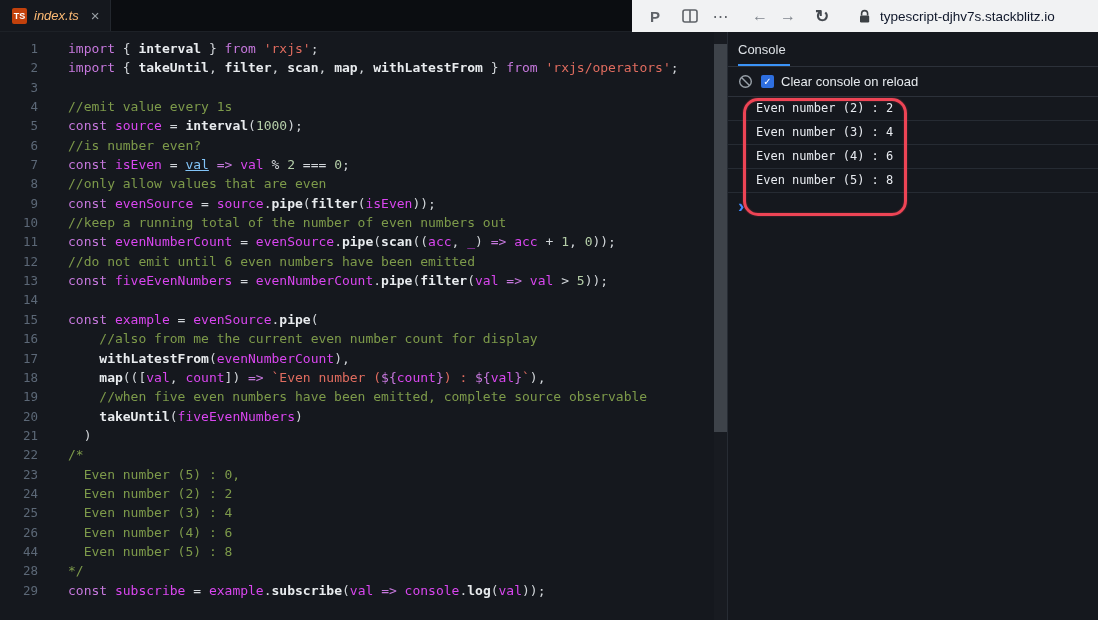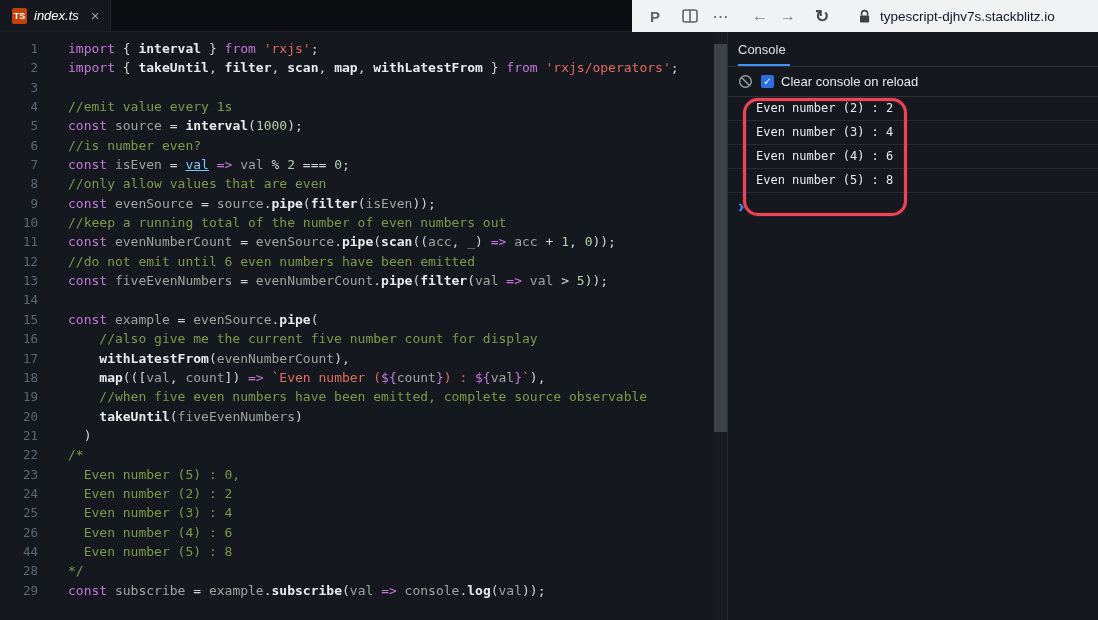--- a/index.html
+++ b/index.html
@@ -4,21 +4,21 @@
 <style>
   *{margin:0;padding:0;box-sizing:border-box}
   html,body{width:1098px;height:620px;background:#15181e;overflow:hidden}
   .app{position:relative;width:1098px;height:620px;font-family:"Liberation Sans",sans-serif;}
 
   
   .topbar{display:flex;height:32px;width:100%}
   .topbar-left{width:632px;background:#0b0d11;display:flex;align-items:stretch;border-bottom:1px solid #1d2127}
   .tab{display:flex;align-items:center;gap:7px;padding:0 10px 0 12px;background:#15181e;border-right:1px solid #23272e;cursor:pointer}
   .ts-icon{width:15px;height:16px;background:#c2410c;color:#fff;font-size:9px;font-weight:bold;display:flex;align-items:center;justify-content:center;border-radius:2px}
-  .tab-title{font-style:italic;font-size:13px;color:#ffffff}
+  .tab-title{font-style:italic;font-size:13px;color:#fdba74}
   .tab-close{color:#9aa0a6;font-size:15px;margin-left:5px;line-height:1;cursor:pointer}
   .topbar-right{flex:1;background:#f1f2f3;display:flex;align-items:center;color:#5f6368}
   .pb-icon{display:flex;align-items:center;justify-content:center;width:20px;height:22px;cursor:pointer;flex:none}
   .pb-p{margin-left:13px;font-size:15px;font-weight:bold;color:#5f6368}
   .pb-split{margin-left:15px}
   .pb-dots{margin-left:11px;font-size:16px;color:#5f6368;letter-spacing:1px}
   .pb-back{margin-left:19px;font-size:16px;color:#80868d}
   .pb-fwd{margin-left:8px;font-size:16px;color:#80868d}
   .pb-reload{margin-left:14px;font-size:17px;color:#44494f;font-weight:bold}
   .pb-lock{margin-left:22px}
@@ -26,21 +26,21 @@
 
   
   .main{display:flex;height:588px}
 
   
   .editor{width:727px;position:relative;background:#15181e;padding-top:7px;overflow:hidden;cursor:text}
   .code-line{display:flex;height:19.35px;line-height:19.35px;font-family:"DejaVu Sans Mono",monospace;font-size:13px;white-space:pre}
   .gutter{width:38px;text-align:right;color:#5c6877;flex:none;font-size:12.5px}
   .code-text{padding-left:30px;flex:1}
   .t-k{color:#c678dd}
-  .t-v{color:#a3a3a3}
+  .t-v{color:#d946ef}
   .t-vu{color:#82c4f8;text-decoration:underline}
   .t-f{color:#e8ebee;font-weight:bold}
   .t-s{color:#e06c5f}
   .t-n{color:#b5cea8}
   .t-c{color:#7d9a4a}
   .t-p{color:#d2d6da}
   .t-o{color:#d2d6da}
   .t-t{color:#c678dd}
   .scrollbar-track{position:absolute;top:0;right:0;width:13px;height:100%;background:#181b21}
   .scrollbar-thumb{position:absolute;top:12px;right:0;width:13px;height:388px;background:#3e434a;cursor:grab}
@@ -106,21 +106,21 @@
           <div class="code-line"><span class="gutter">6</span><span class="code-text"><span class="t-c">//is number even?</span></span></div>
           <div class="code-line"><span class="gutter">7</span><span class="code-text"><span class="t-k">const</span><span class="t-p"> </span><span class="t-v">isEven</span><span class="t-o"> = </span><span class="t-vu">val</span><span class="t-p"> </span><span class="t-k">=&gt;</span><span class="t-p"> </span><span class="t-v">val</span><span class="t-o"> % </span><span class="t-n">2</span><span class="t-o"> === </span><span class="t-n">0</span><span class="t-p">;</span></span></div>
           <div class="code-line"><span class="gutter">8</span><span class="code-text"><span class="t-c">//only allow values that are even</span></span></div>
           <div class="code-line"><span class="gutter">9</span><span class="code-text"><span class="t-k">const</span><span class="t-p"> </span><span class="t-v">evenSource</span><span class="t-o"> = </span><span class="t-v">source</span><span class="t-p">.</span><span class="t-f">pipe</span><span class="t-p">(</span><span class="t-f">filter</span><span class="t-p">(</span><span class="t-v">isEven</span><span class="t-p">));</span></span></div>
           <div class="code-line"><span class="gutter">10</span><span class="code-text"><span class="t-c">//keep a running total of the number of even numbers out</span></span></div>
           <div class="code-line"><span class="gutter">11</span><span class="code-text"><span class="t-k">const</span><span class="t-p"> </span><span class="t-v">evenNumberCount</span><span class="t-o"> = </span><span class="t-v">evenSource</span><span class="t-p">.</span><span class="t-f">pipe</span><span class="t-p">(</span><span class="t-f">scan</span><span class="t-p">((</span><span class="t-v">acc</span><span class="t-p">, </span><span class="t-v">_</span><span class="t-p">) </span><span class="t-k">=&gt;</span><span class="t-p"> </span><span class="t-v">acc</span><span class="t-o"> + </span><span class="t-n">1</span><span class="t-p">, </span><span class="t-n">0</span><span class="t-p">));</span></span></div>
           <div class="code-line"><span class="gutter">12</span><span class="code-text"><span class="t-c">//do not emit until 6 even numbers have been emitted</span></span></div>
           <div class="code-line"><span class="gutter">13</span><span class="code-text"><span class="t-k">const</span><span class="t-p"> </span><span class="t-v">fiveEvenNumbers</span><span class="t-o"> = </span><span class="t-v">evenNumberCount</span><span class="t-p">.</span><span class="t-f">pipe</span><span class="t-p">(</span><span class="t-f">filter</span><span class="t-p">(</span><span class="t-v">val</span><span class="t-p"> </span><span class="t-k">=&gt;</span><span class="t-p"> </span><span class="t-v">val</span><span class="t-o"> &gt; </span><span class="t-n">5</span><span class="t-p">));</span></span></div>
           <div class="code-line"><span class="gutter">14</span><span class="code-text"></span></div>
           <div class="code-line"><span class="gutter">15</span><span class="code-text"><span class="t-k">const</span><span class="t-p"> </span><span class="t-v">example</span><span class="t-o"> = </span><span class="t-v">evenSource</span><span class="t-p">.</span><span class="t-f">pipe</span><span class="t-p">(</span></span></div>
-          <div class="code-line"><span class="gutter">16</span><span class="code-text"><span class="t-p">    </span><span class="t-c">//also give me the current five number count for display</span></span></div>
+          <div class="code-line"><span class="gutter">16</span><span class="code-text"><span class="t-p">    </span><span class="t-c">//also from me the current even number count for display</span></span></div>
           <div class="code-line"><span class="gutter">17</span><span class="code-text"><span class="t-p">    </span><span class="t-f">withLatestFrom</span><span class="t-p">(</span><span class="t-v">evenNumberCount</span><span class="t-p">),</span></span></div>
           <div class="code-line"><span class="gutter">18</span><span class="code-text"><span class="t-p">    </span><span class="t-f">map</span><span class="t-p">(([</span><span class="t-v">val</span><span class="t-p">, </span><span class="t-v">count</span><span class="t-p">]) </span><span class="t-k">=&gt;</span><span class="t-p"> </span><span class="t-s">`Even number (</span><span class="t-t">${</span><span class="t-v">count</span><span class="t-t">}</span><span class="t-s">) : </span><span class="t-t">${</span><span class="t-v">val</span><span class="t-t">}</span><span class="t-s">`</span><span class="t-p">),</span></span></div>
           <div class="code-line"><span class="gutter">19</span><span class="code-text"><span class="t-p">    </span><span class="t-c">//when five even numbers have been emitted, complete source observable</span></span></div>
           <div class="code-line"><span class="gutter">20</span><span class="code-text"><span class="t-p">    </span><span class="t-f">takeUntil</span><span class="t-p">(</span><span class="t-v">fiveEvenNumbers</span><span class="t-p">)</span></span></div>
           <div class="code-line"><span class="gutter">21</span><span class="code-text"><span class="t-p">  )</span></span></div>
           <div class="code-line"><span class="gutter">22</span><span class="code-text"><span class="t-c">/*</span></span></div>
           <div class="code-line"><span class="gutter">23</span><span class="code-text"><span class="t-c">  Even number (5) : 0,</span></span></div>
           <div class="code-line"><span class="gutter">24</span><span class="code-text"><span class="t-c">  Even number (2) : 2</span></span></div>
           <div class="code-line"><span class="gutter">25</span><span class="code-text"><span class="t-c">  Even number (3) : 4</span></span></div>
           <div class="code-line"><span class="gutter">26</span><span class="code-text"><span class="t-c">  Even number (4) : 6</span></span></div>

